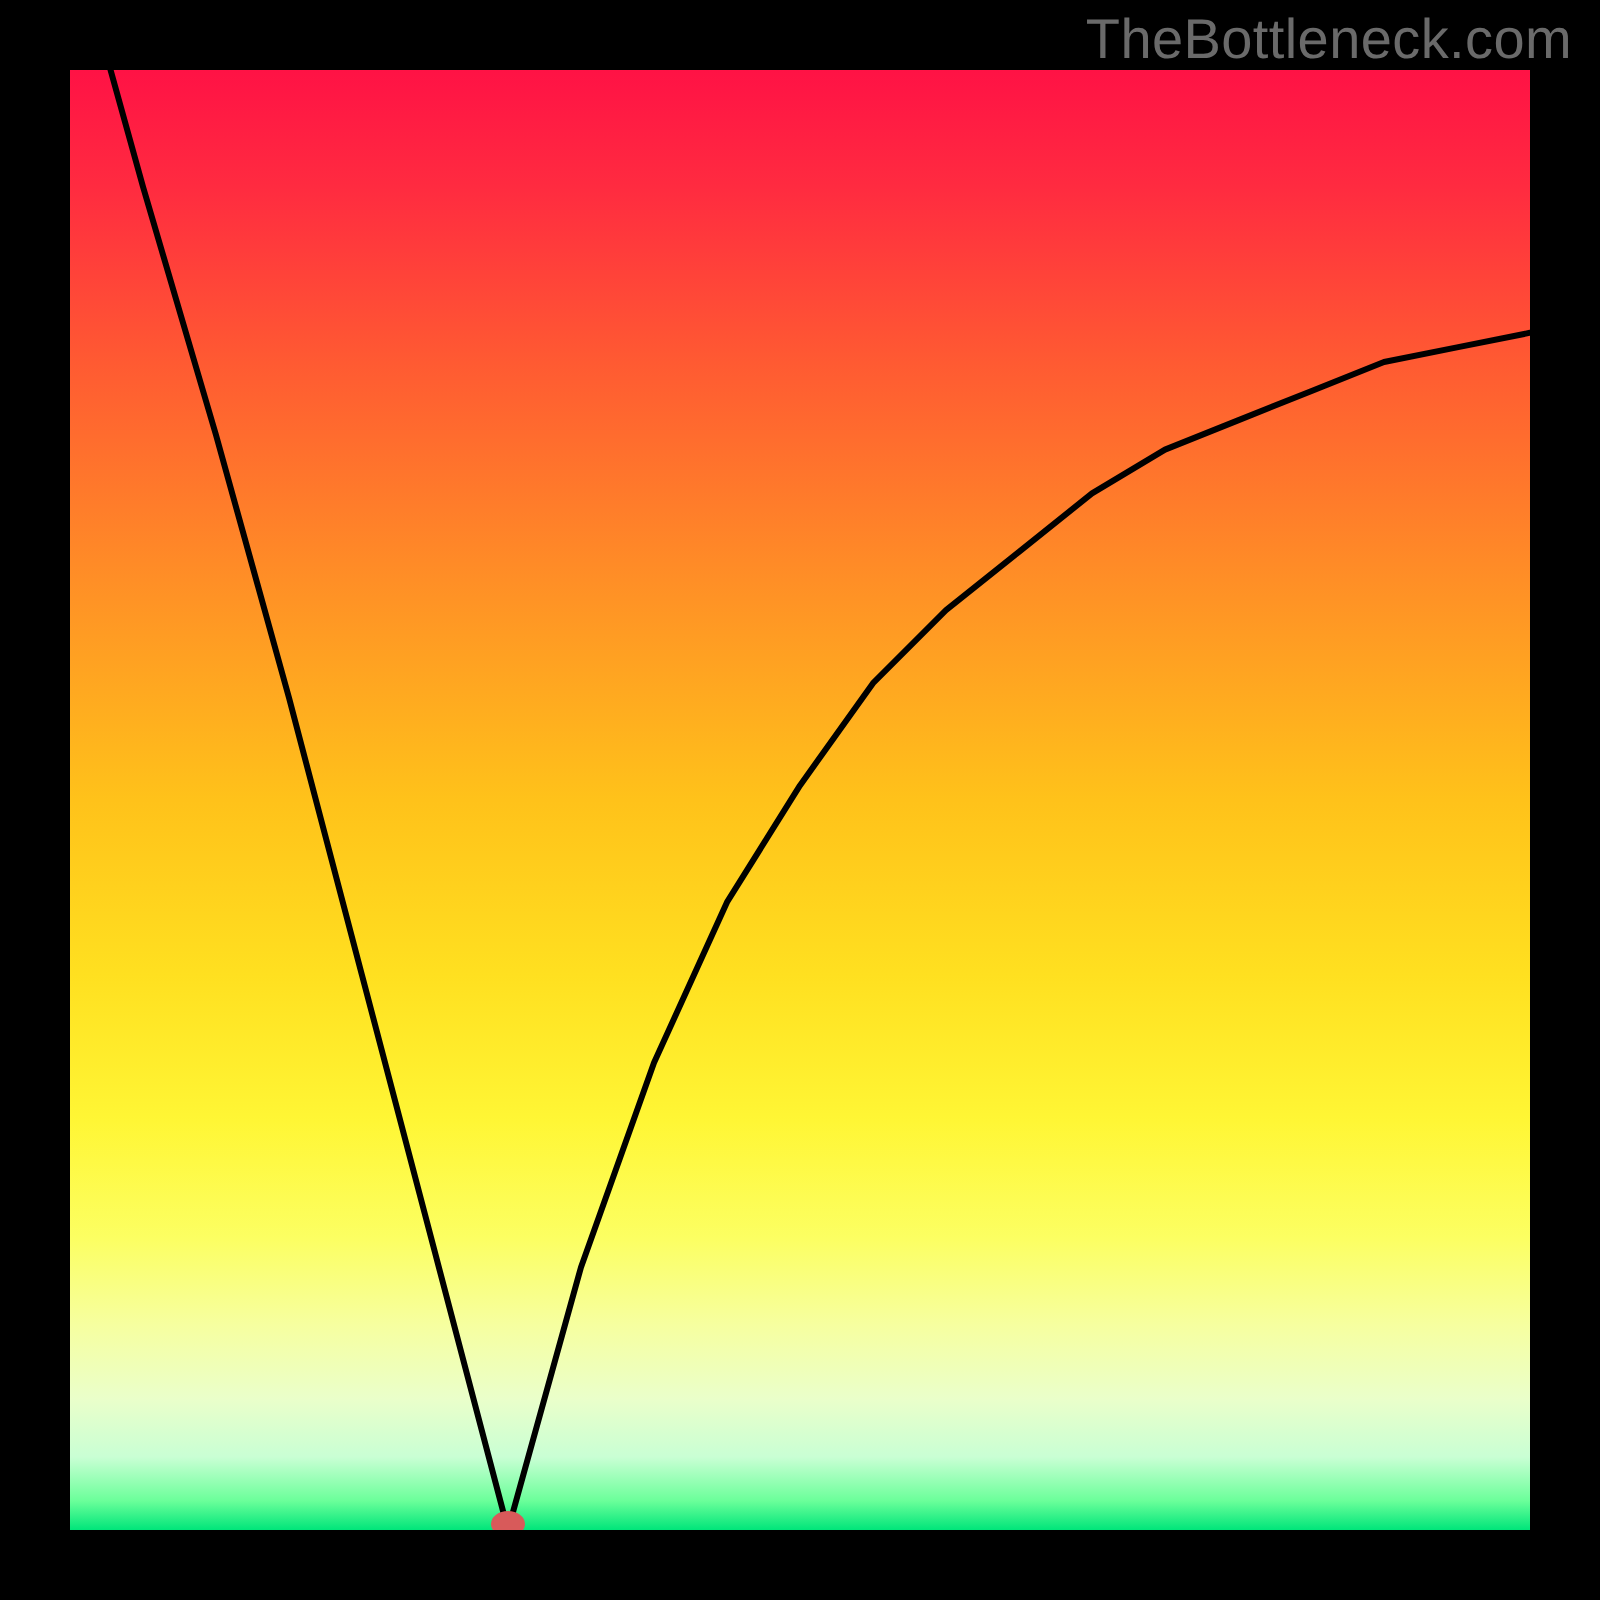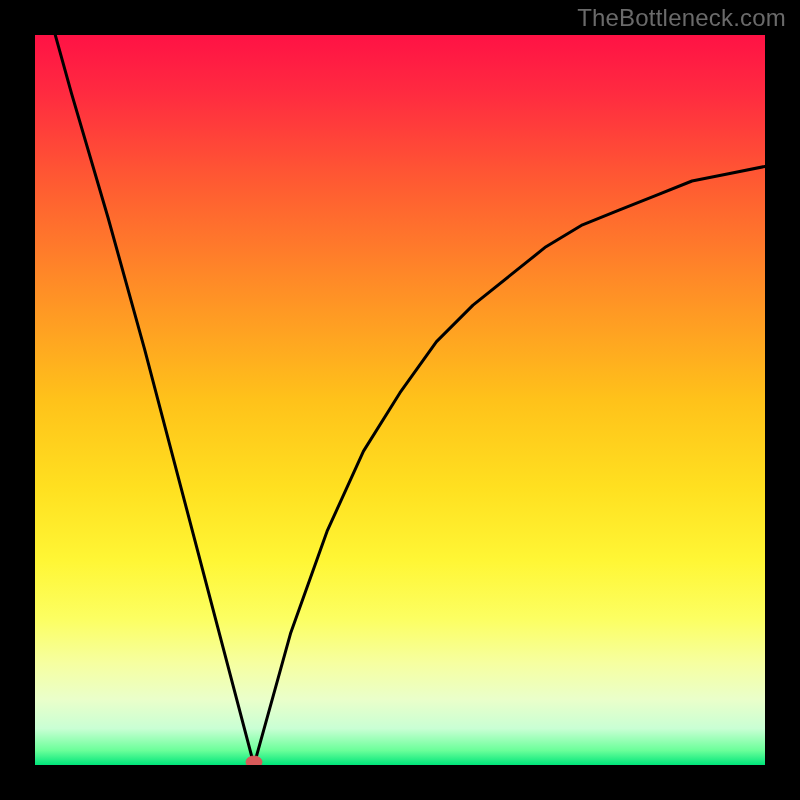--- a/index.html
+++ b/index.html
@@ -15,21 +15,21 @@
     position: relative;
     width: 800px;
     height: 800px;
     background: #000;
   }
   .watermark {
     position: absolute;
     top: 4px;
     right: 14px;
     color: #6a6a6a;
-    font-size: 24px;
+    font-size: 28px;
     font-weight: 500;
     letter-spacing: 0.2px;
     z-index: 50;
   }
   .plot {
     position: absolute;
     left: 35px;
     top: 35px;
     width: 730px;
     height: 730px;

